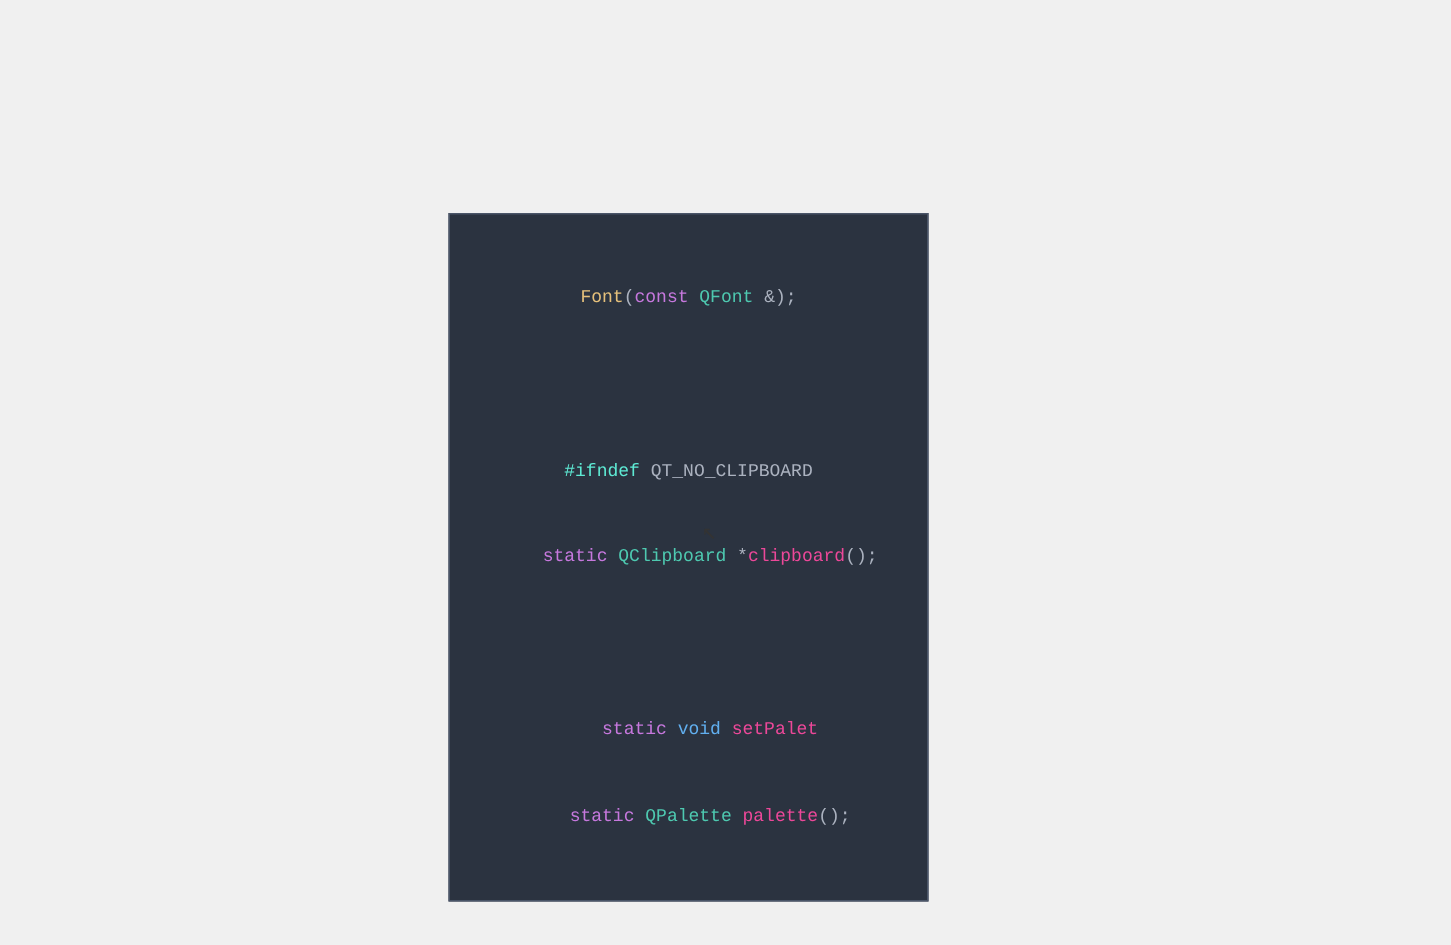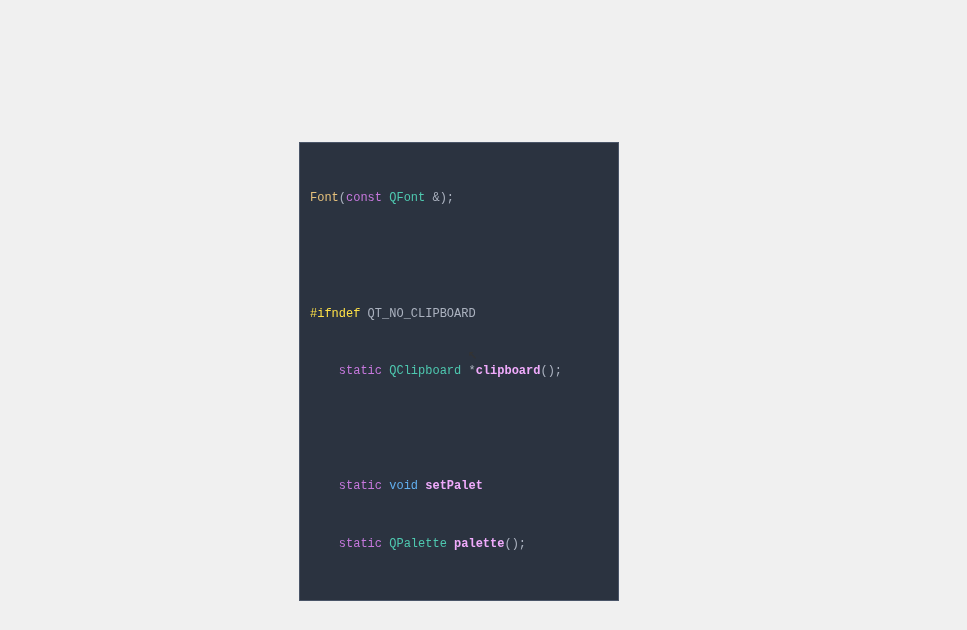--- a/index.html
+++ b/index.html
@@ -25,25 +25,26 @@
       padding: 8px 10px;
       font-size: 12px;
       line-height: 1.6;
       color: #cdd6f4;
       font-family: 'Courier New', Courier, monospace;
       white-space: pre;
     }
 
     .code-line {
       display: block;
+      text-align: center;
     }
 
     .kw-yellow { color: #e5c07b; }
-    .kw-green { color: #fde047; }
-    .kw-cyan { color: #f0abfc; font-weight: bold; }
+    .kw-green { color: #5eead4; }
+    .kw-cyan { color: #ec4899; }
     .kw-blue { color: #61afef; }
     .kw-purple { color: #c678dd; }
     .kw-white { color: #abb2bf; }
     .kw-teal { color: #4ec9b0; }
 
     
     .cursor-arrow {
       position: absolute;
       top: 346px;
       left: 468px;

